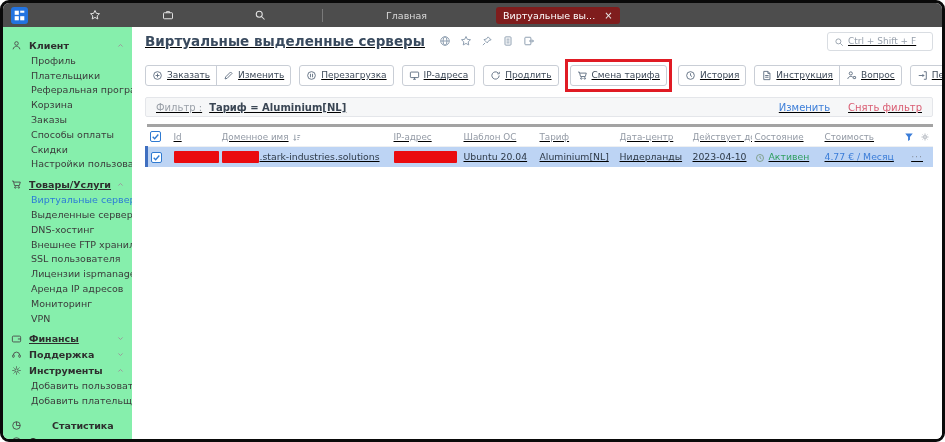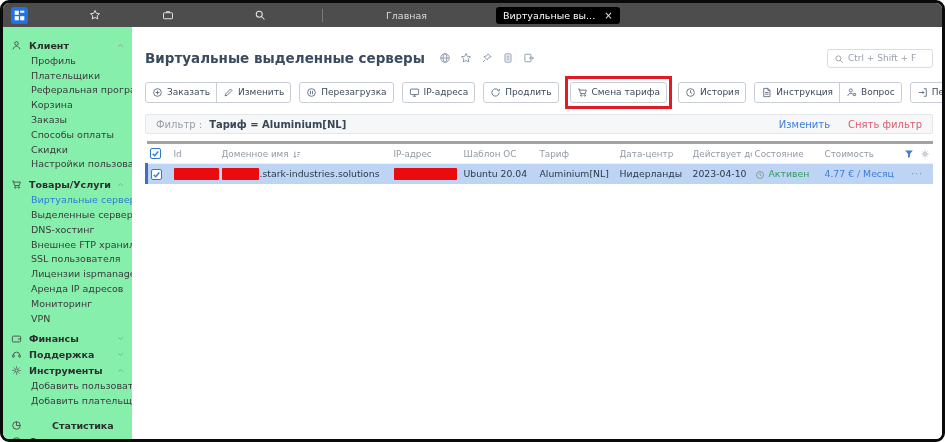--- a/index.html
+++ b/index.html
@@ -30,21 +30,21 @@
     cursor: pointer;
   }
   .tb-icon { color: #e3e3e3; margin-left: 17px; display: flex; cursor: pointer; }
   .tb-search { color: #e3e3e3; margin-left: 36px; display: flex; cursor: pointer; }
   .tb-sep { width: 1px; height: 13px; background: #7a7a7a; margin: 0 12px; }
   .tab {
     color: #d9d9d9; font-size: 9.5px; margin-right: 18px;
     cursor: pointer; display: flex; align-items: center;
     padding: 3px 7px; border-radius: 3px;
   }
-  .tab.active { background: #000000; color: #fff; margin-right: 8px; }
+  .tab.active { background: #7f1d1d; color: #fff; margin-right: 8px; }
   .tab .close { margin-left: 9px; color: #e8e8e8; font-size: 10px; cursor: pointer; }
   
   .app-body { flex: 1; display: flex; overflow: hidden; }
   .sidebar {
     width: 129px; flex: 0 0 129px;
     background: #86efac;
     padding-top: 10px;
     overflow: hidden;
     font-size: 9.5px;
   }
@@ -53,24 +53,24 @@
     padding: 0 8px; color: #2e2e2e; font-weight: bold; cursor: pointer;
   }
   .sec-icon { width: 12px; margin-right: 6px; color: #4a4a4a; display: flex; }
   .chev { margin-left: auto; color: #9a9a9a; display: flex; }
   .item {
     height: 14.8px; display: flex; align-items: center;
     padding-left: 28px; color: #3b3b3b; cursor: pointer;
     white-space: nowrap; overflow: hidden;
   }
   .item.active { color: #2b7cd6; }
-  .mt4 { margin-top: 5px; }
+  .mt4 { margin-top: 5px; text-decoration: underline; }
   .mt8 { margin-top: 9px; gap: 24px; }
   
-  .main { flex: 1; background: #fff; padding: 20px 9px 0 13px; overflow: hidden; }
+  .main { flex: 1; background: #fff; padding: 3px 9px 0 13px; overflow: hidden; text-decoration: underline; }
   .page-head { display: flex; align-items: center; height: 22px; }
   .page-title { font-size: 13.5px; font-weight: bold; color: #3a4b5f; white-space: nowrap; }
   .title-icons { display: flex; gap: 9px; margin-left: 14px; color: #8496a9; }
   .title-icons > span { display: flex; cursor: pointer; }
   .search-box {
     margin-left: auto; width: 106px; height: 19px;
     border: 1px solid #d9dde2; border-radius: 3px;
     display: flex; align-items: center; padding: 0 6px; color: #99a2ad;
     background: #fff;
   }

